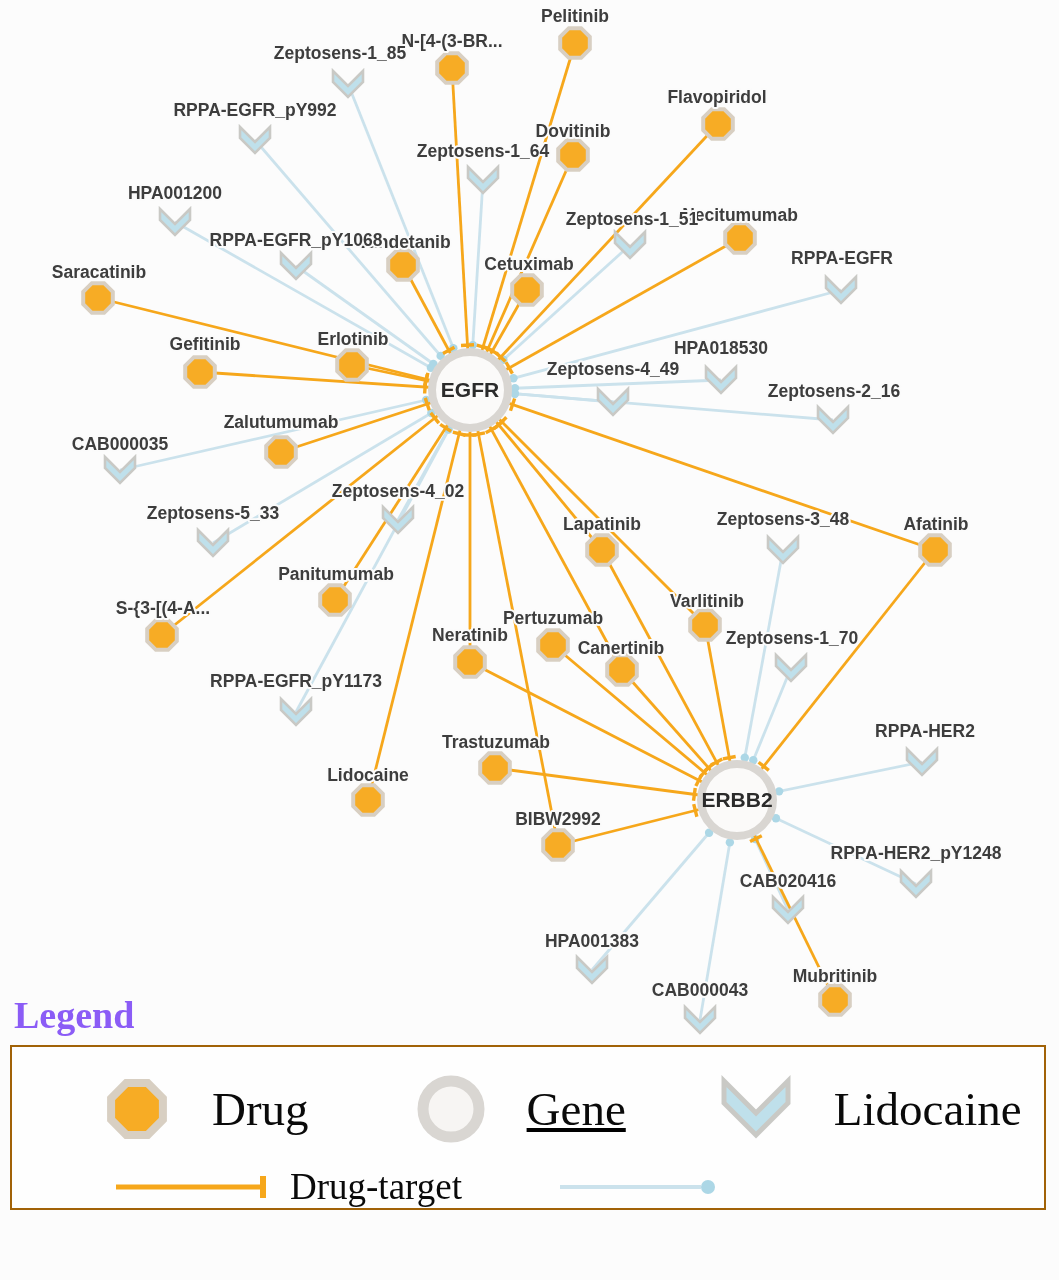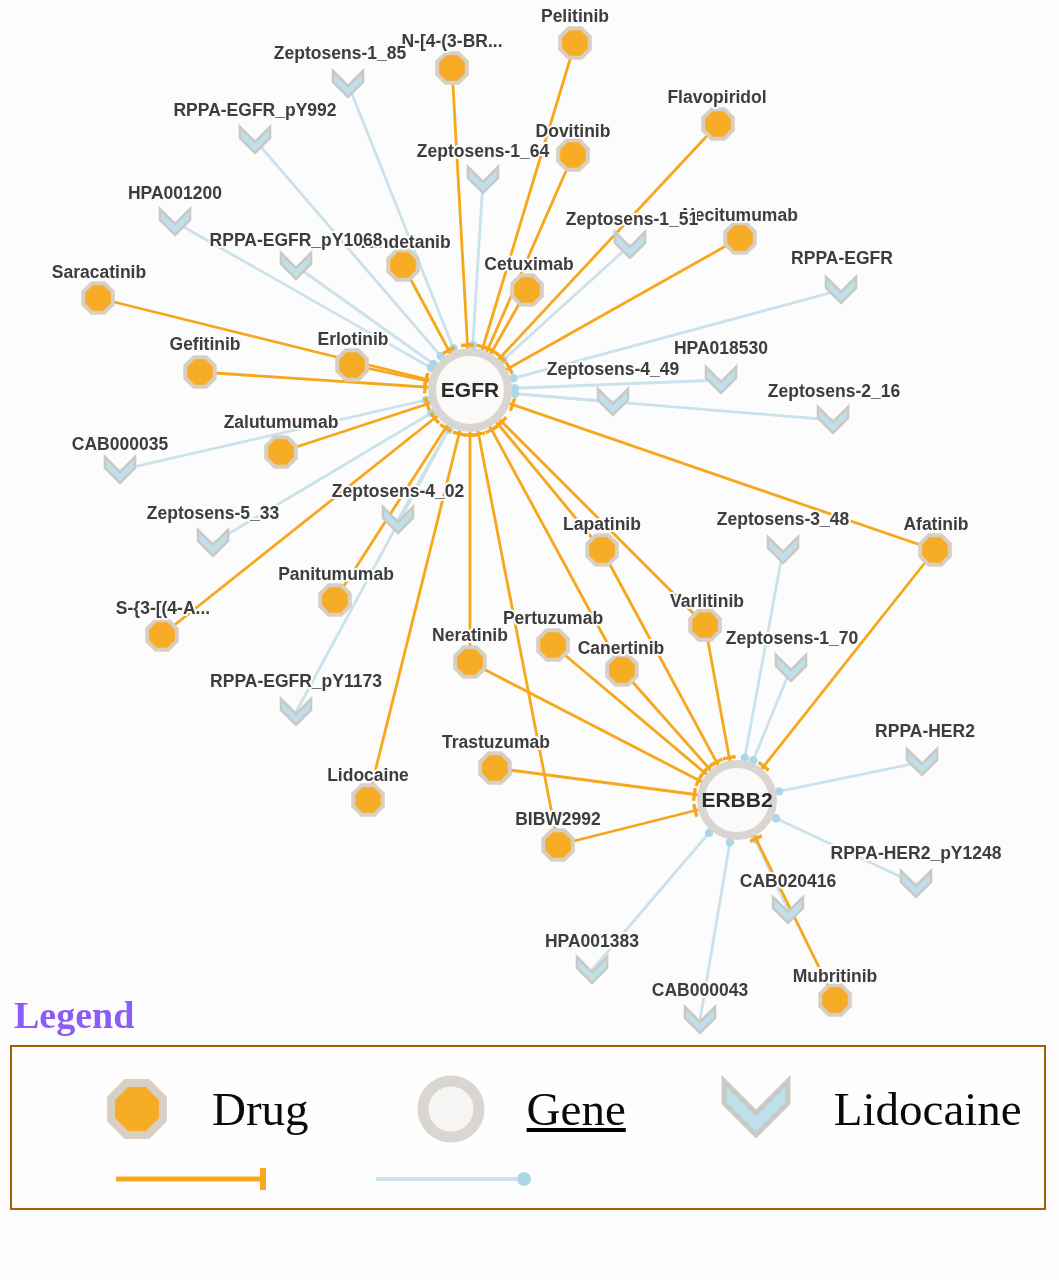--- a/index.html
+++ b/index.html
@@ -256,20 +256,21 @@
       </div>
 
     </div>
     <div class="legend-row row2">
 
       <div class="legend-item">
         <svg width="168" height="28" viewBox="0 0 168 28">
           <line x1="6" y1="14" x2="150" y2="14" stroke-width="5" stroke="#F6A71B"></line>
           <line x1="153" y1="3" x2="153" y2="25" stroke-width="6" stroke="#F6A71B"></line>
         </svg>
+        <span class="legend-text2">Drug-target</span>
       </div>
 
       <div class="legend-item item-ab-edge">
         <svg width="168" height="28" viewBox="0 0 168 28">
           <line x1="6" y1="14" x2="147" y2="14" stroke-width="4" stroke="#CBE2EC"></line>
           <circle cx="154" cy="14" r="7" fill="#ACD7E6"></circle>
         </svg>
       </div>
 
     </div>

